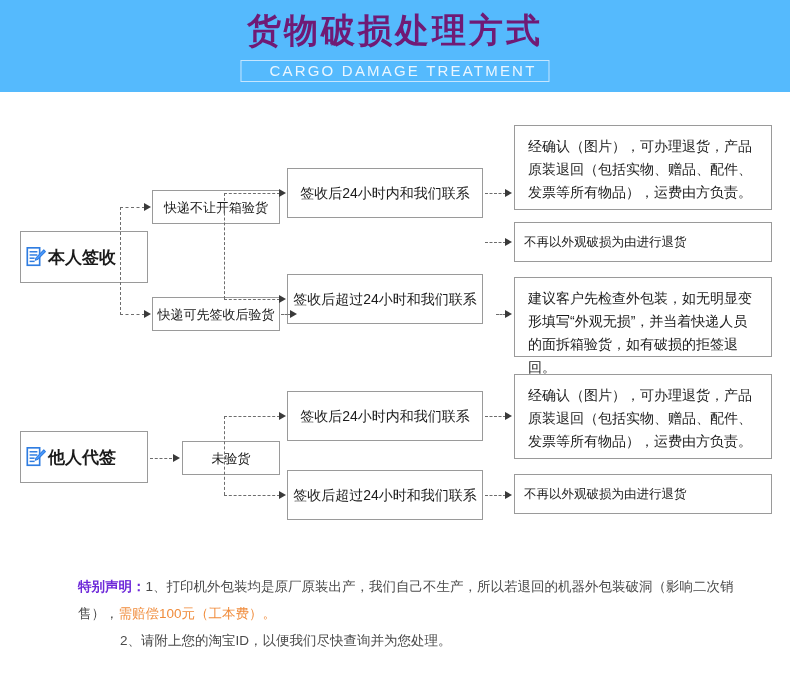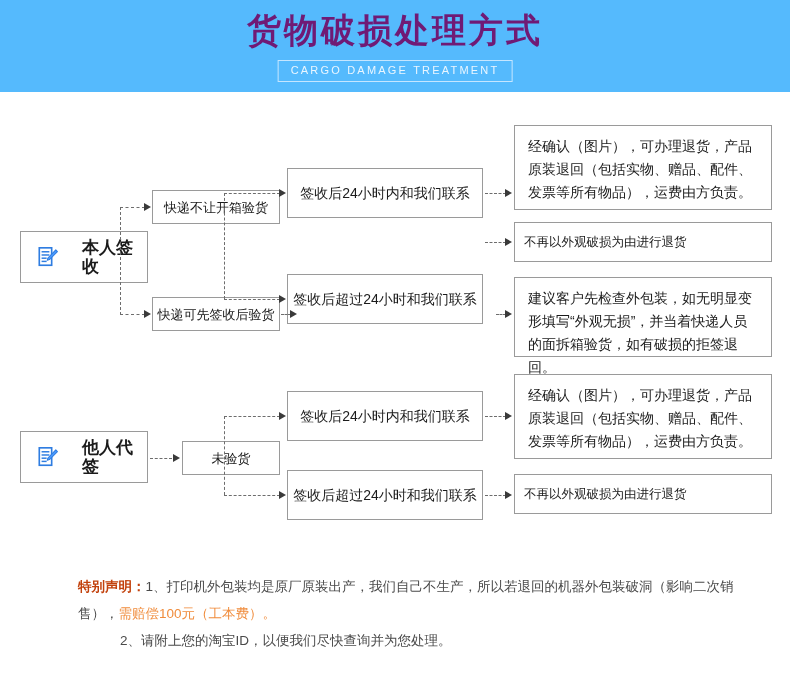--- a/index.html
+++ b/index.html
@@ -37,23 +37,23 @@
     line-height: 44px;
     white-space: nowrap;
   }
   .banner-sub {
     position: absolute;
     left: 50%;
     top: 60px;
     transform: translateX(-50%);
     border: 1px solid #c5e6ff;
     color: #eaf6ff;
-    font-size: 11px;
+    font-size: 15px;
     letter-spacing: 2.2px;
-    padding: 3px 12px 4px 12px;
+    padding: 3px 12px 4px 28px;
     line-height: 13px;
     white-space: nowrap;
   }
 
   
   .canvas {
     position: absolute;
     left: 0;
     top: 0;
     width: 790px;
@@ -72,22 +72,22 @@
     font-size: 14px;
     line-height: 19px;
   }
   .node.center {
     justify-content: center;
     text-align: center;
   }
   .node.lead {
     font-size: 17px;
     font-weight: bold;
-    padding-left: 16px;
-    gap: 23px;
+    padding-left: 4px;
+    gap: 1px;
   }
   .node.para {
     align-items: flex-start;
     padding: 9px 12px 0 13px;
     line-height: 23px;
     font-size: 14px;
     display: block;
   }
   .node.single {
     padding-left: 9px;
@@ -133,21 +133,21 @@
     left: 78px;
     top: 573px;
     width: 660px;
     color: #4a4a4a;
     font-size: 13.5px;
     line-height: 27px;
   }
   .footer-line1 { position: relative; }
   .footer-strong {
     font-weight: bold;
-    color: #c2410c;
+    color: #6d28d9;
   }
   .footer-accent { color: #f08c3c; }
   .footer-line2 {
     padding-left: 42px;
   }
 </style>
 </head>
 <body>
 
 <div class="banner">

